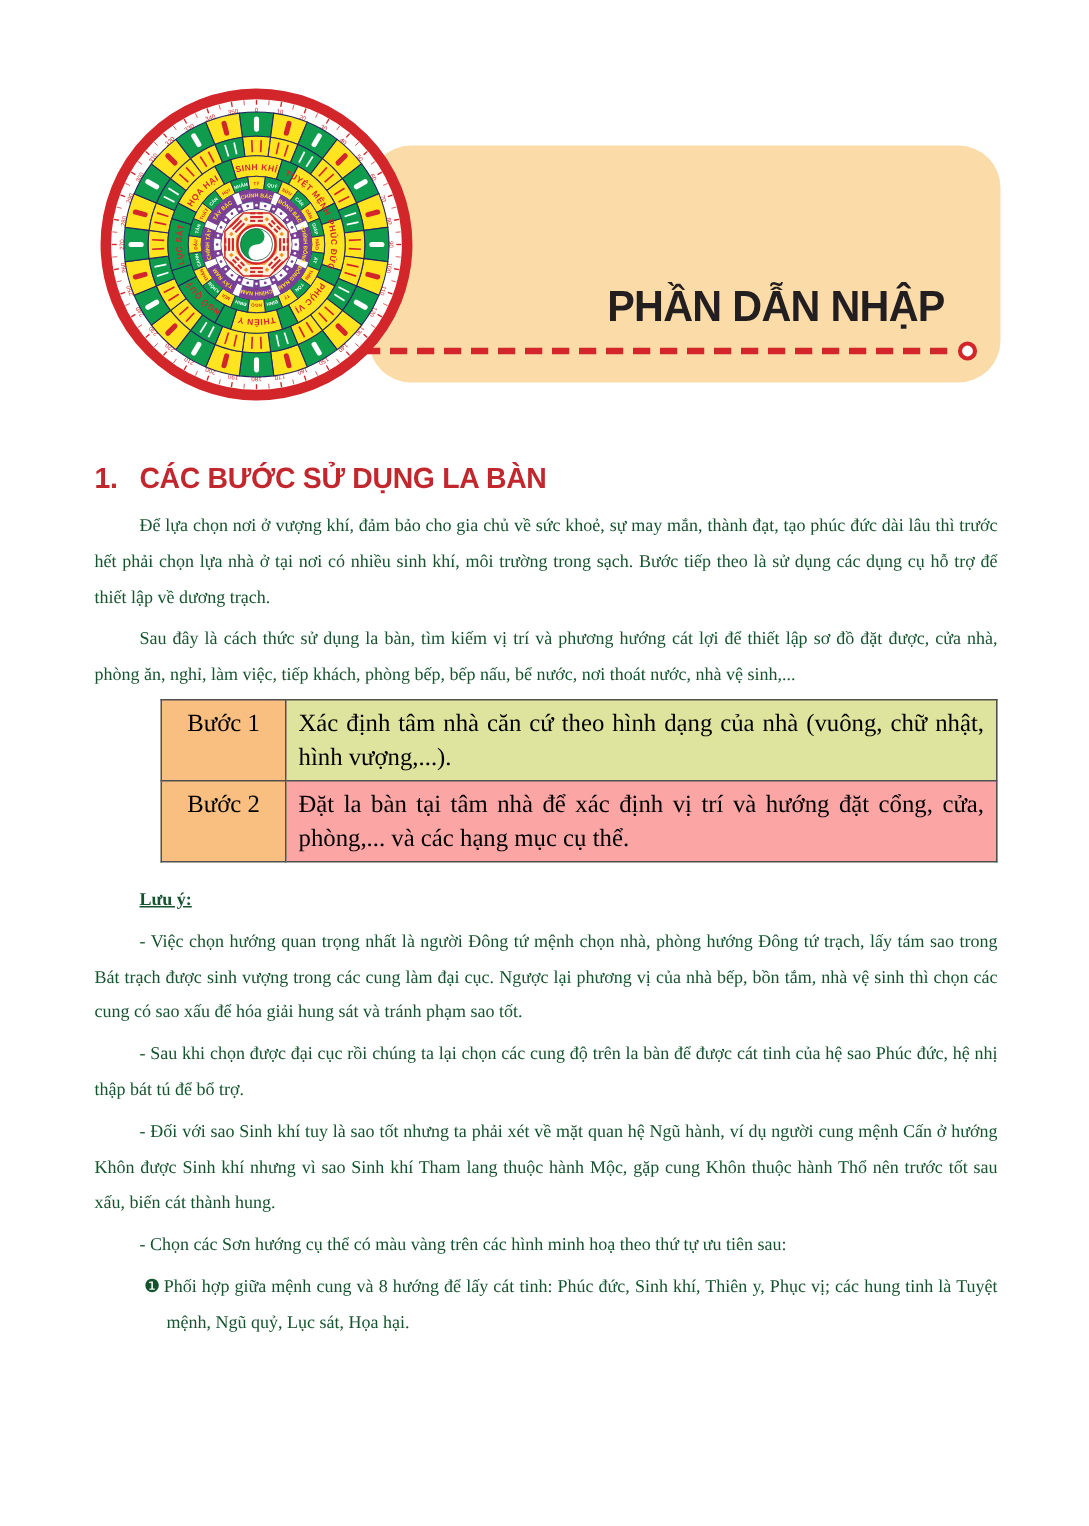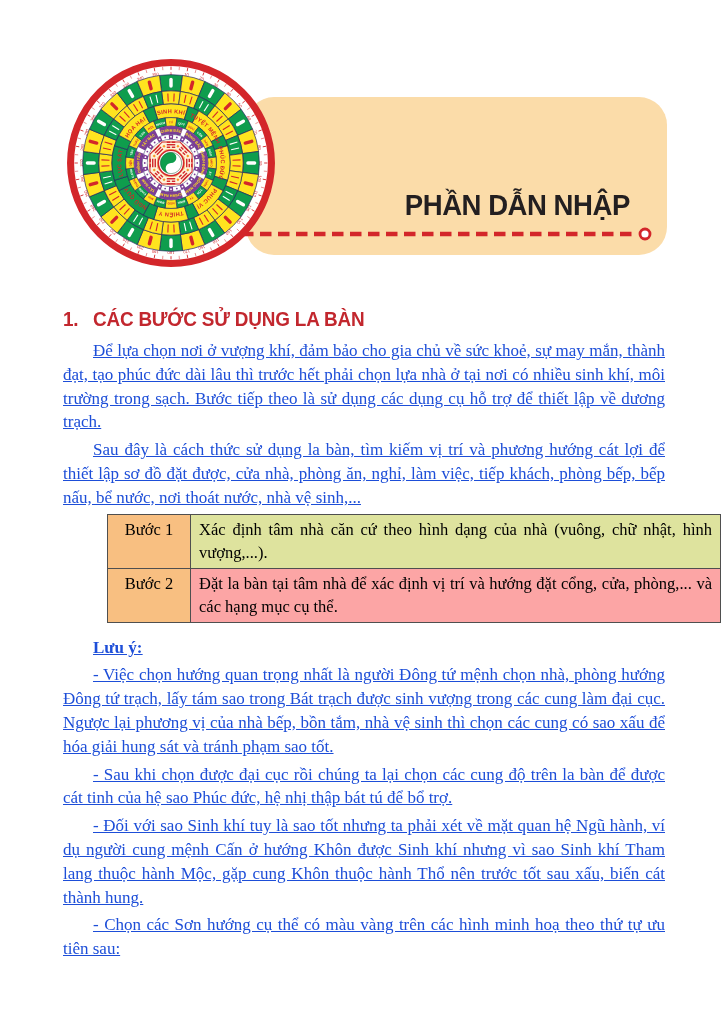--- a/index.html
+++ b/index.html
@@ -9,23 +9,23 @@
   .banner-title{position:absolute;top:189px;right:96px;font-family:"Liberation Sans",sans-serif;
        font-weight:bold;font-size:29px;letter-spacing:-0.5px;color:#231F20;
        transform:scaleX(.95);transform-origin:right center;white-space:nowrap;}
   .dash-line{position:absolute;left:240px;top:225px;}
   .compass-wrap{position:absolute;left:64px;top:56px;width:214px;height:214px;}
   .compass-wrap svg{width:214px;height:214px;display:block;}
   .content{position:absolute;left:63px;right:61px;top:308px;}
   h2.sec{margin:0 0 8px 0;font-family:"Liberation Sans",sans-serif;font-weight:bold;
        font-size:19.5px;letter-spacing:-0.2px;transform:scaleX(.97);transform-origin:left center;}
   h2.sec .num{margin-right:15px;}
-  .content p{margin:0 0 4px 0;font-size:17px;line-height:23.8px;text-align:justify;
-       text-indent:30px;color:#1d4ed8;text-decoration:underline;}
-  table.steps{border-collapse:collapse;margin:0 0 13px 44px;width:614px;
+  .content p{margin:0 0 4px 0;font-size:12px;line-height:23.8px;text-align:justify;
+       text-indent:30px;color:#14532d;}
+  table.steps{border-collapse:collapse;margin:0 0 13px 44px;width:558px;
        font-size:16.5px;line-height:23.5px;}
   table.steps td{border:1.6px solid #4F4F4F;padding:3px 8px;vertical-align:top;}
   table.steps td.lab{width:66px;text-align:center;white-space:nowrap;}
   table.steps td.txt{text-align:justify;}
   p.note-label{font-weight:bold;}
   p.note-label span{text-decoration:underline;}
   p.numbered{margin-left:48px !important;text-indent:-15px !important;}
   p.numbered .marker{margin-right:2px;}
 </style>
 </head>
@@ -610,13 +610,16 @@
       <td class="txt" style="background: #fca5a5;">Đặt la bàn tại tâm nhà để xác định vị trí và hướng đặt cổng, cửa, phòng,... và các hạng mục cụ thể.</td>
     </tr>
   </tbody>
     </table>
 
   <p class="note-label"><span>Lưu ý:</span></p>
   <p>- Việc chọn hướng quan trọng nhất là người Đông tứ mệnh chọn nhà, phòng hướng Đông tứ trạch, lấy tám sao trong Bát trạch được sinh vượng trong các cung làm đại cục. Ngược lại phương vị của nhà bếp, bồn tắm, nhà vệ sinh thì chọn các cung có sao xấu để hóa giải hung sát và tránh phạm sao tốt.</p>
   <p>- Sau khi chọn được đại cục rồi chúng ta lại chọn các cung độ trên la bàn để được cát tinh của hệ sao Phúc đức, hệ nhị thập bát tú để bổ trợ.</p>
   <p>- Đối với sao Sinh khí tuy là sao tốt nhưng ta phải xét về mặt quan hệ Ngũ hành, ví dụ người cung mệnh Cấn ở hướng Khôn được Sinh khí nhưng vì sao Sinh khí Tham lang thuộc hành Mộc, gặp cung Khôn thuộc hành Thổ nên trước tốt sau xấu, biến cát thành hung.</p>
   <p>- Chọn các Sơn hướng cụ thể có màu vàng trên các hình minh hoạ theo thứ tự ưu tiên sau:</p>
+  <p class="numbered">
+    <span class="marker">❶</span><span>Phối hợp giữa mệnh cung và 8 hướng để lấy cát tinh: Phúc đức, Sinh khí, Thiên y, Phục vị; các hung tinh là Tuyệt mệnh, Ngũ quỷ, Lục sát, Họa hại.</span>
+  </p>
 </div>
 
 </body></html>

